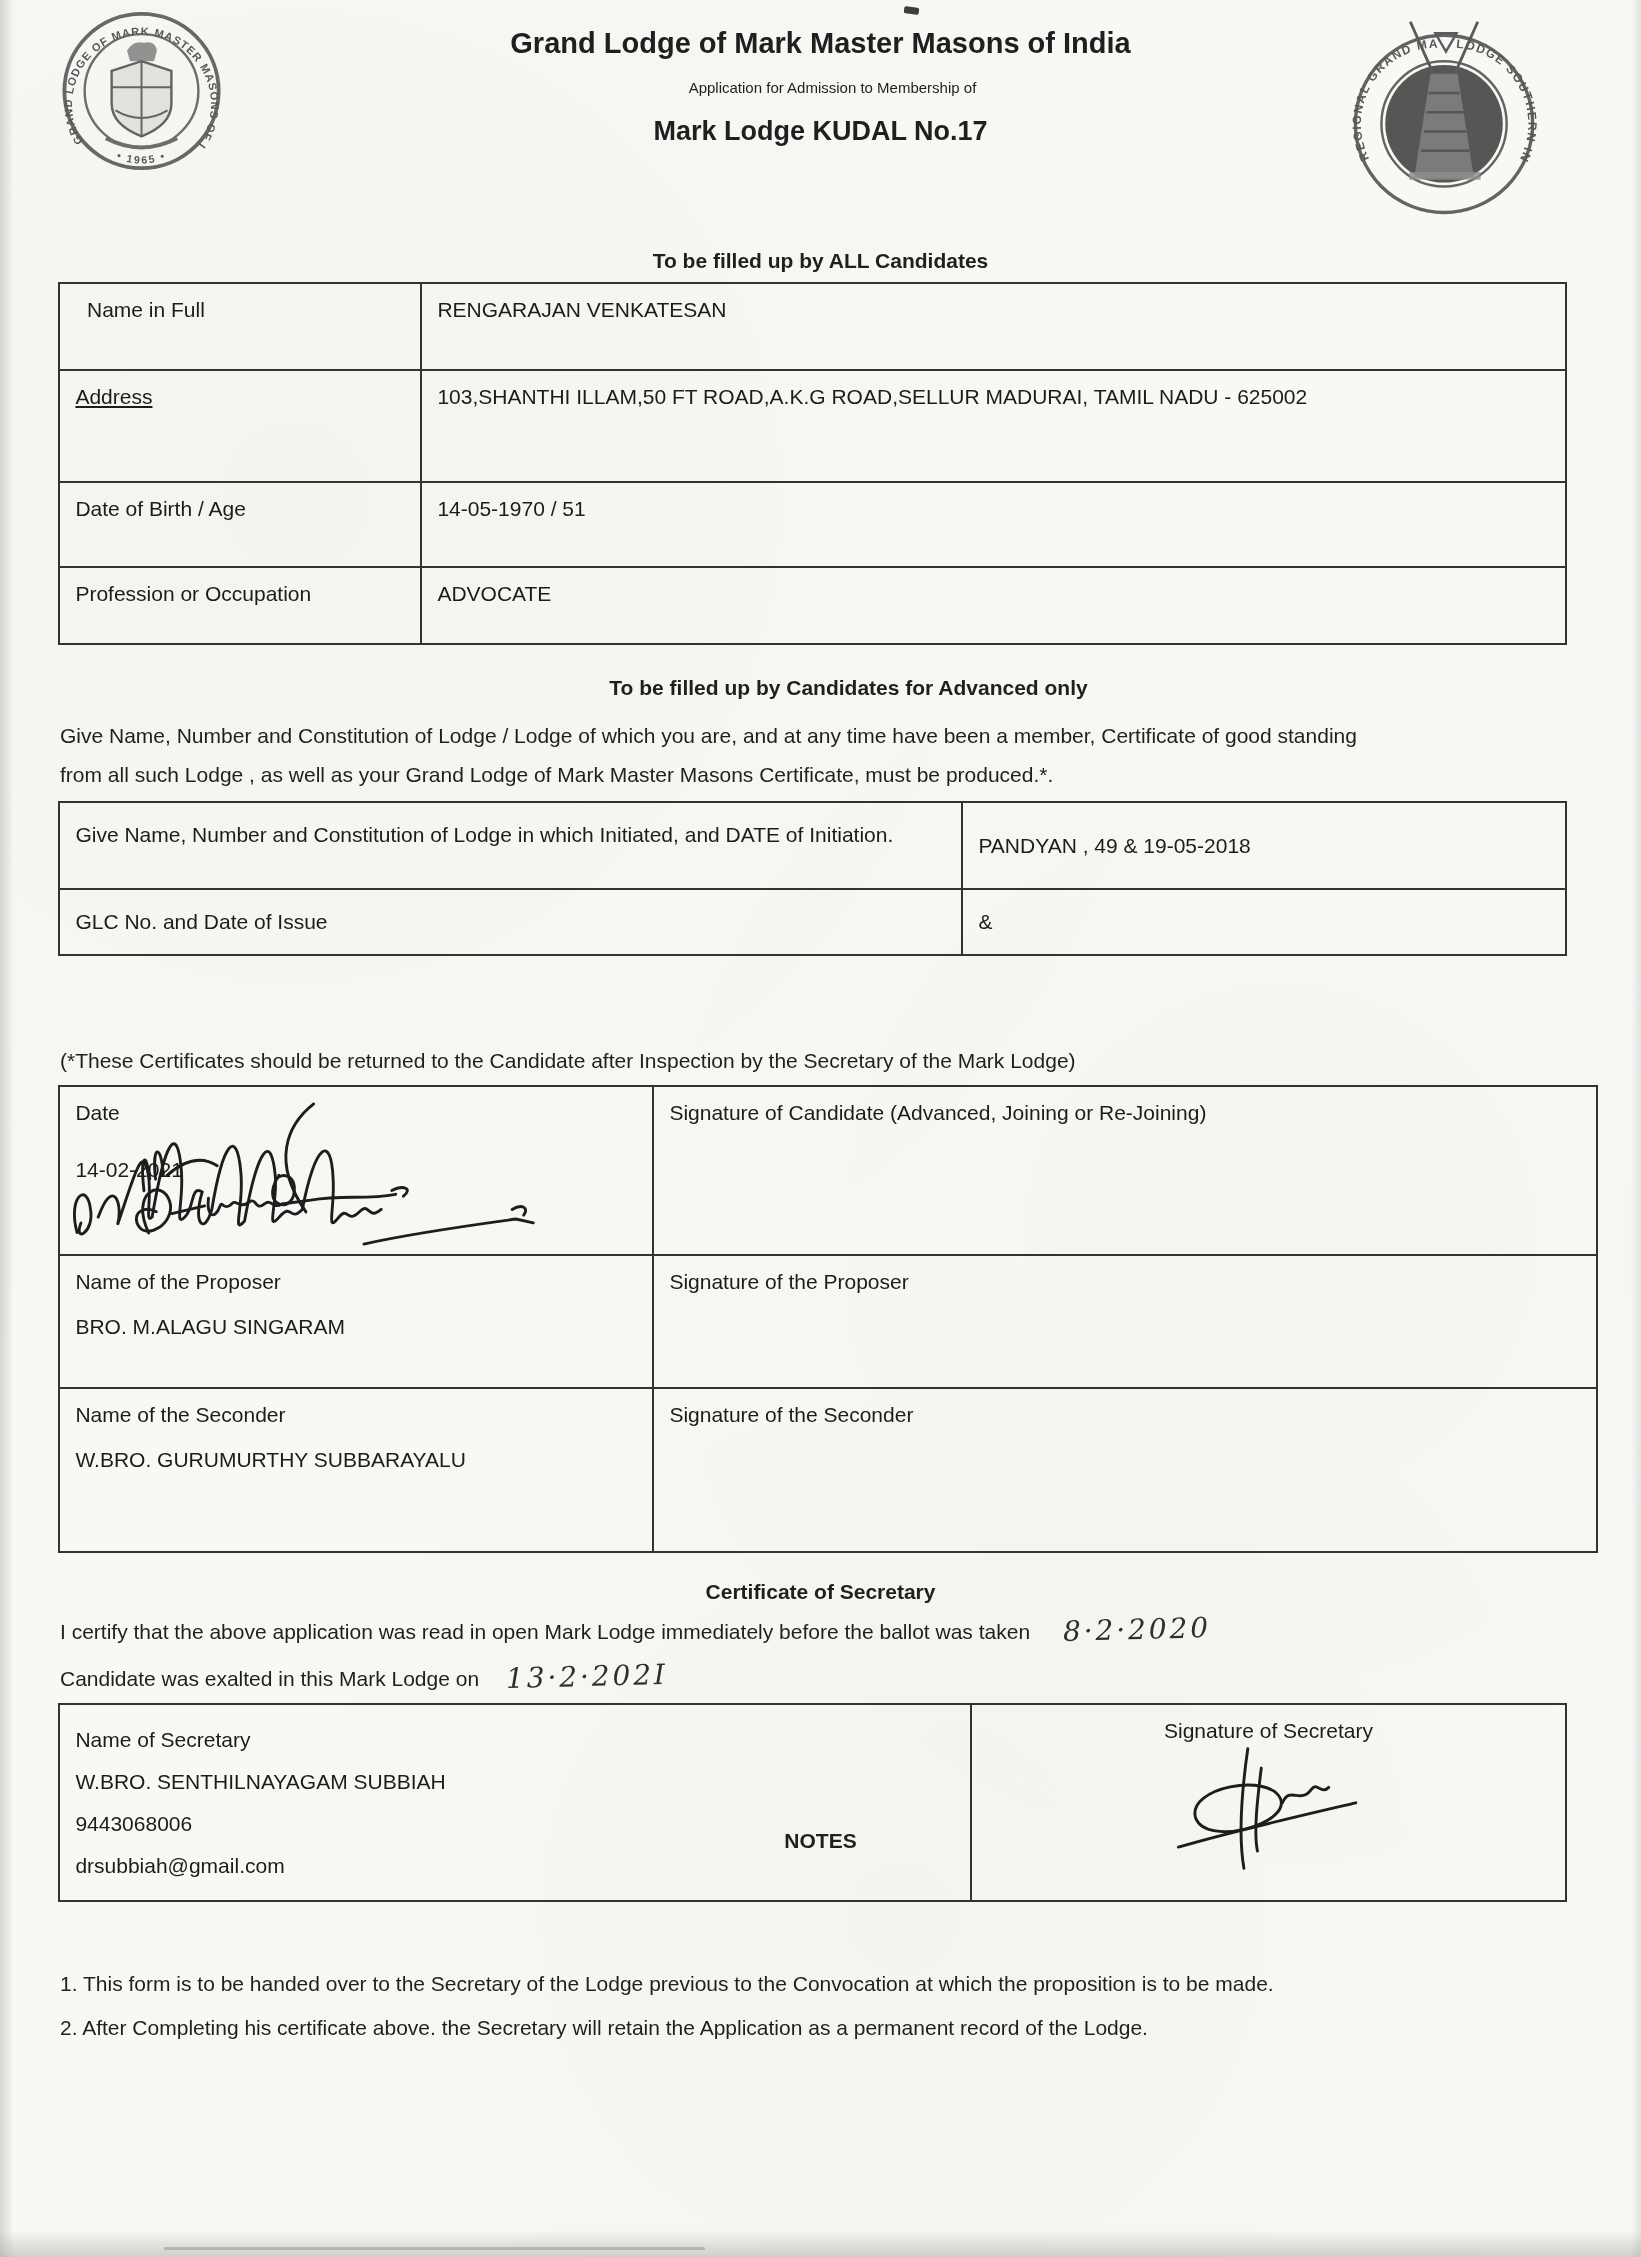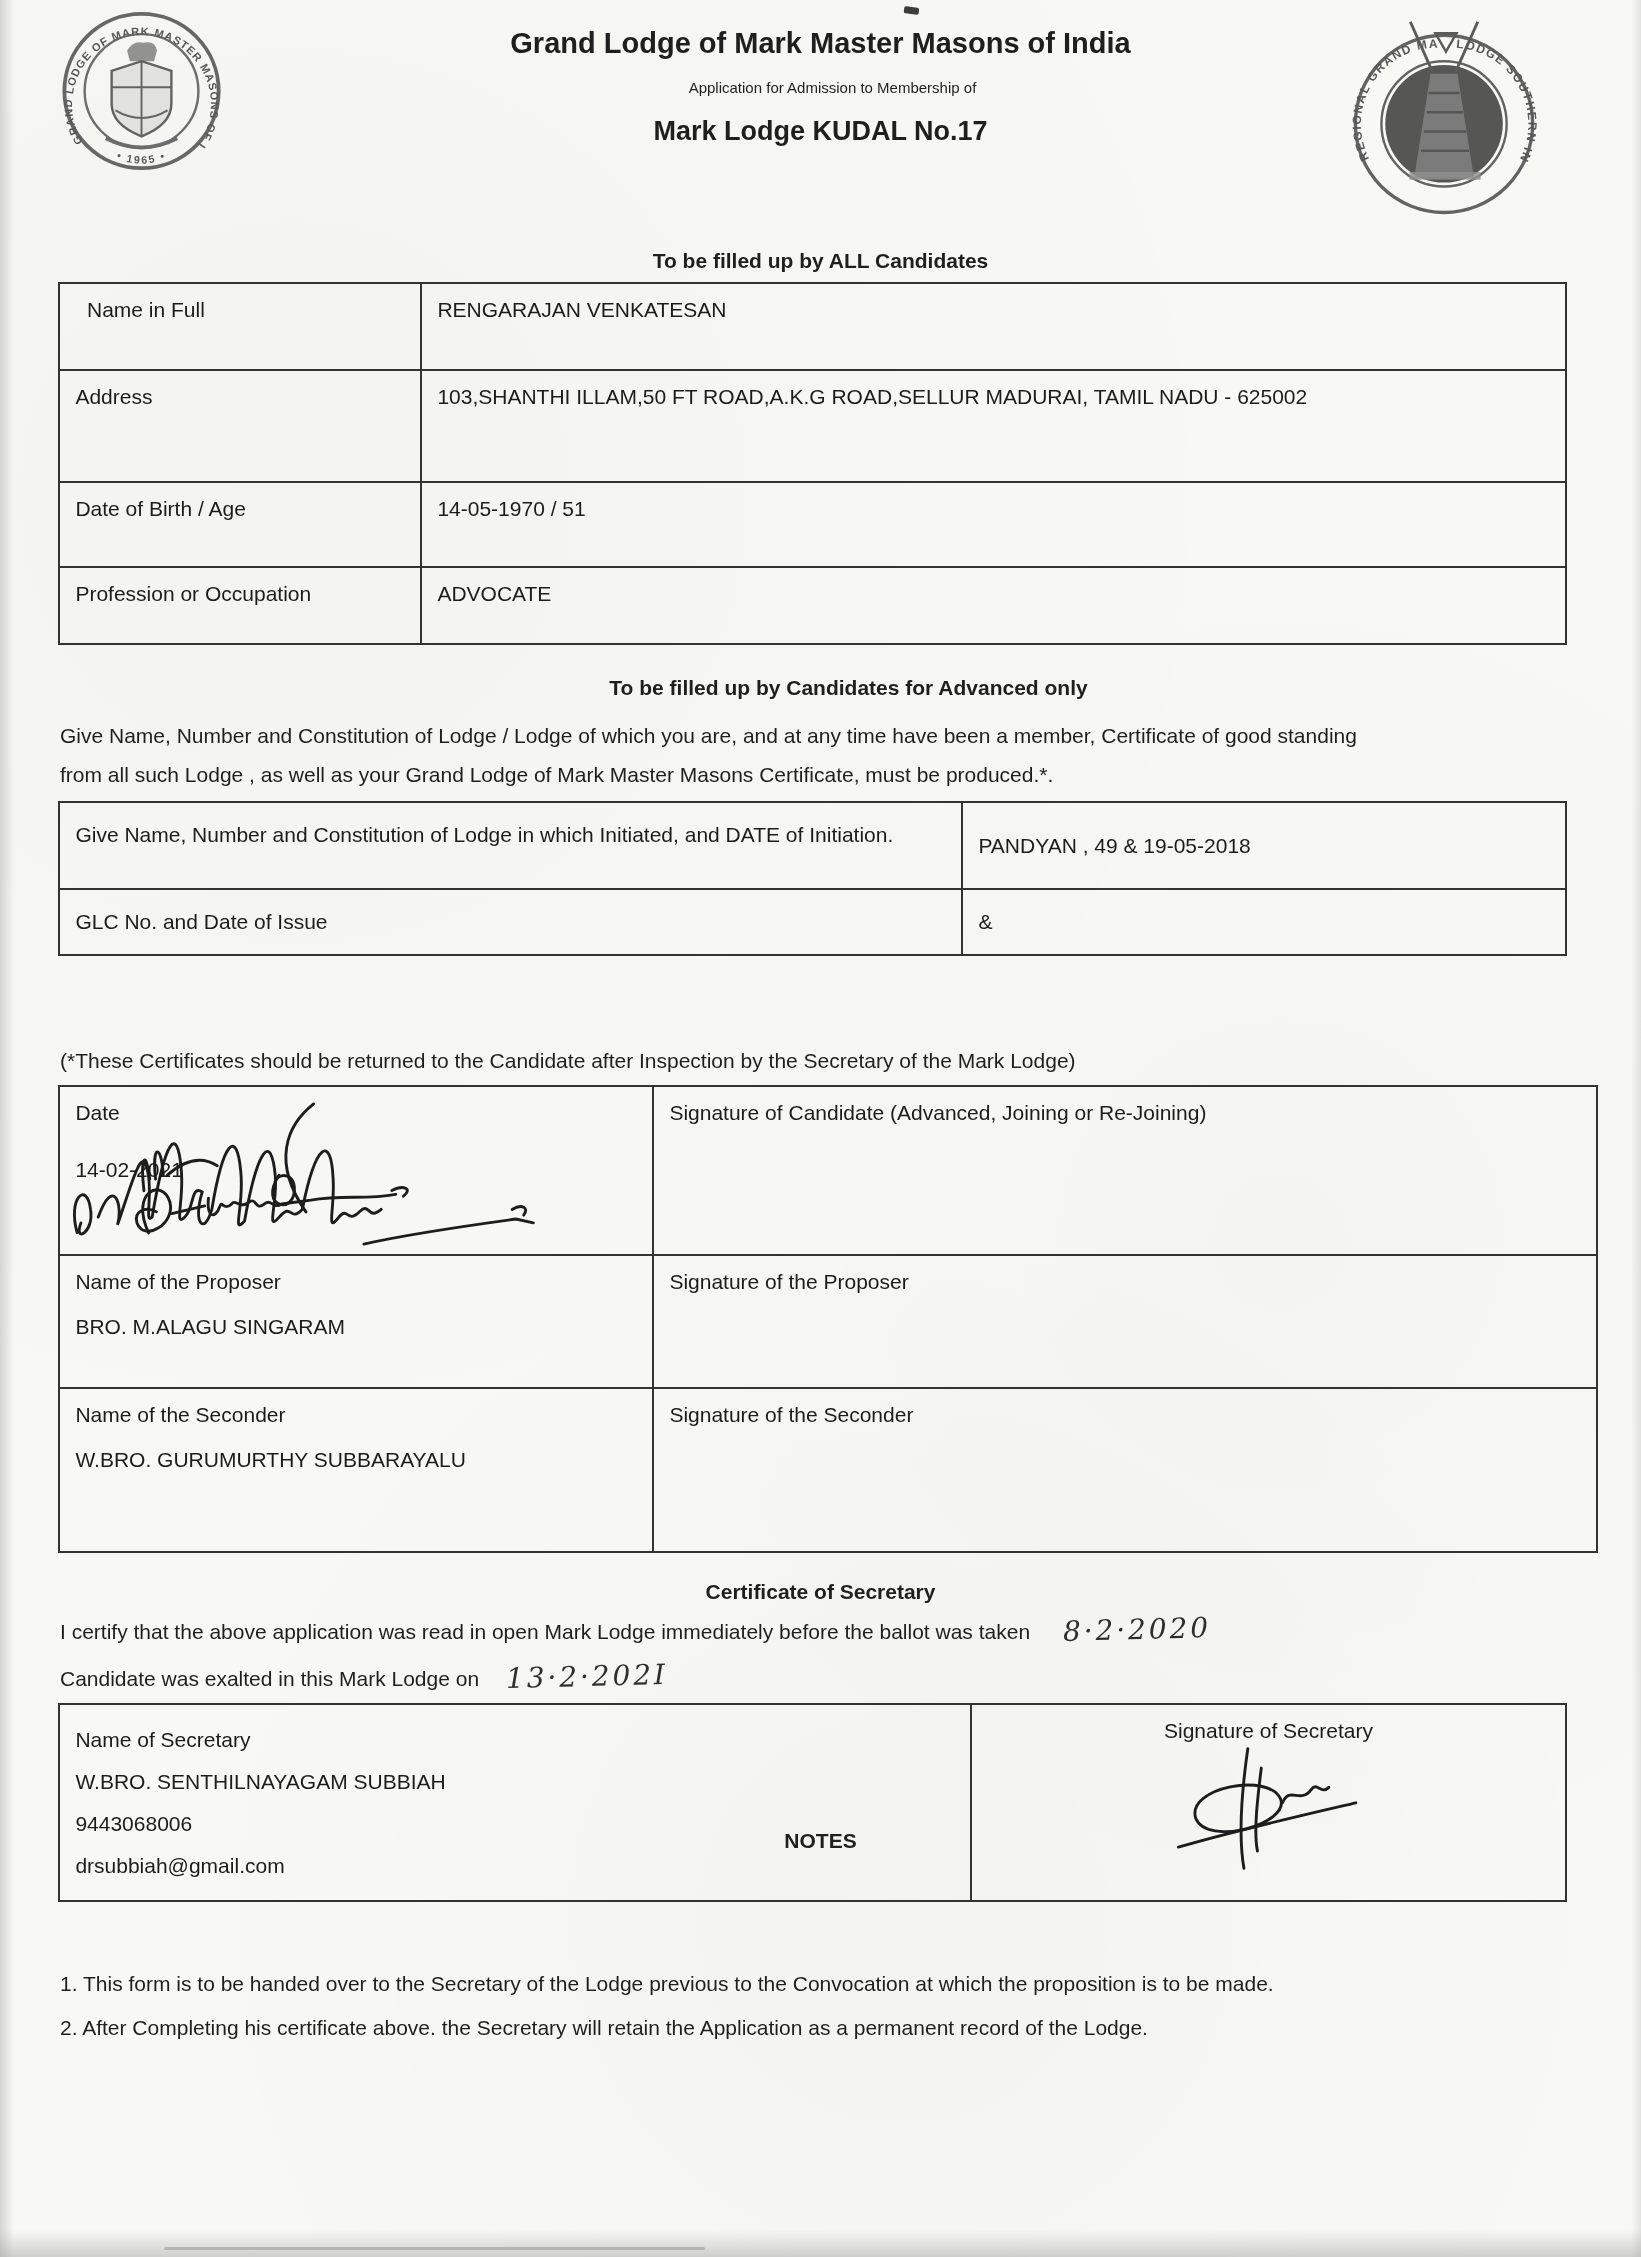--- a/index.html
+++ b/index.html
@@ -105,21 +105,21 @@
     <colgroup>
         <col style="width:362px;">
         <col>
       </colgroup>
     <tbody>
         <tr>
       <td style="height:58px;padding-left:27px;" class="lbl">Name in Full</td>
       <td>RENGARAJAN VENKATESAN</td>
     </tr>
     <tr>
-      <td style="height:83px;" class="lbl">Address</td>
+      <td style="height:83px;text-decoration:underline;" class="lbl">Address</td>
       <td>103,SHANTHI ILLAM,50 FT ROAD,A.K.G ROAD,SELLUR MADURAI, TAMIL NADU - 625002</td>
     </tr>
     <tr>
       <td style="height:56px;" class="lbl">Date of Birth / Age</td>
       <td>14-05-1970 / 51</td>
     </tr>
     <tr>
       <td style="height:48px;" class="lbl">Profession or Occupation</td>
       <td>ADVOCATE</td>
     </tr>

